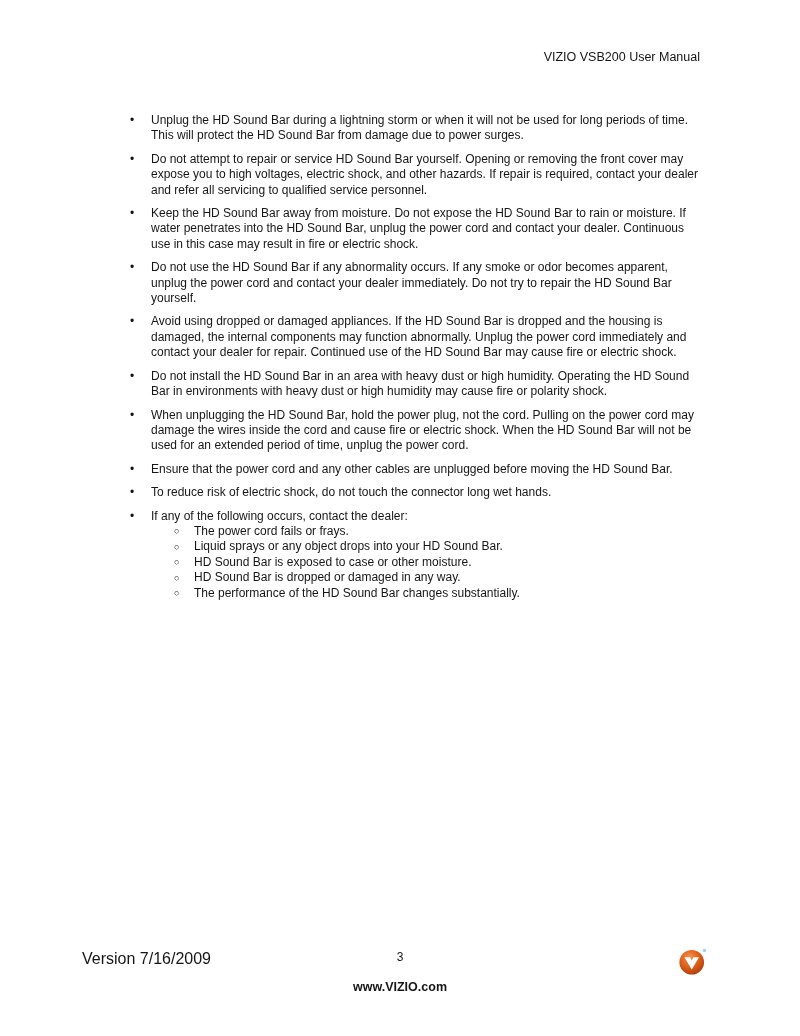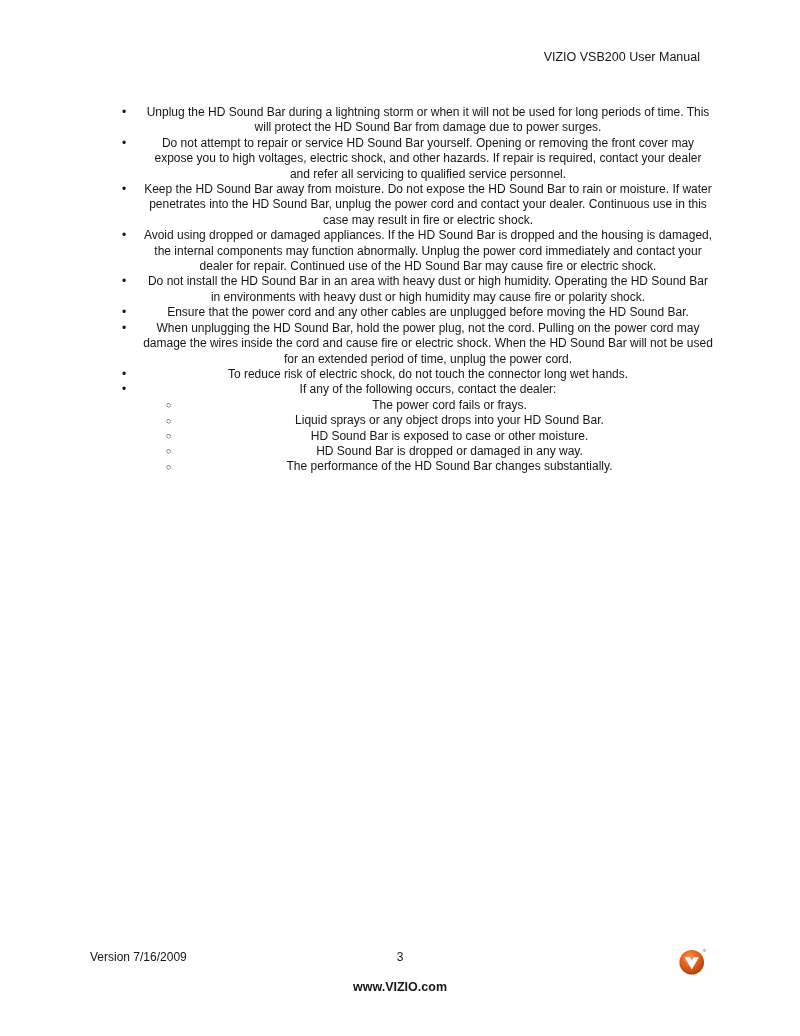--- a/index.html
+++ b/index.html
@@ -26,23 +26,22 @@
     top: 105px;
     left: 120px;
     width: 570px;
     margin: 0;
     padding: 0 0 0 23px;
     list-style: none;
     line-height: 15.4px;
   }
   ul.bullets > li {
     position: relative;
-    margin: 0;
+    margin: 8px;
     padding: 0;
-    text-align: center;
   }
   ul.bullets > li::before {
     content: "\2022";
     position: absolute;
     left: -21px;
     top: 0;
     font-size: 12px;
   }
   ul.sub {
     margin: 0;
@@ -56,23 +55,23 @@
   }
   ul.sub > li::before {
     content: "\25CB";
     position: absolute;
     left: -20px;
     top: 0.5px;
     font-size: 9px;
   }
   .footer-version {
     position: absolute;
-    left: 90px;
+    left: 82px;
     top: 950px;
-    font-size: 12px;
+    font-size: 16px;
   }
   .footer-center {
     position: absolute;
     left: 250px;
     top: 950px;
     width: 300px;
     text-align: center;
     line-height: 15.5px;
   }
   .footer-site {
@@ -94,24 +93,25 @@
 <div class="page">
 
   <div class="header">
     <span>VIZIO VSB200 User Manual</span>
   </div>
 
   <ul class="bullets">
     <li><span>Unplug the HD Sound Bar during a lightning storm or when it will not be used for long periods of time. This will protect the HD Sound Bar from damage due to power surges.</span></li>
     <li><span>Do not attempt to repair or service HD Sound Bar yourself. Opening or removing the front cover may expose you to high voltages, electric shock, and other hazards. If repair is required, contact your dealer and refer all servicing to qualified service personnel.</span></li>
     <li><span>Keep the HD Sound Bar away from moisture. Do not expose the HD Sound Bar to rain or moisture. If water penetrates into the HD Sound Bar, unplug the power cord and contact your dealer. Continuous use in this case may result in fire or electric shock.</span></li>
+    <li><span>Do not use the HD Sound Bar if any abnormality occurs. If any smoke or odor becomes apparent, unplug the power cord and contact your dealer immediately. Do not try to repair the HD Sound Bar yourself.</span></li>
     <li><span>Avoid using dropped or damaged appliances. If the HD Sound Bar is dropped and the housing is damaged, the internal components may function abnormally. Unplug the power cord immediately and contact your dealer for repair.  Continued use of the HD Sound Bar may cause fire or electric shock.</span></li>
     <li><span>Do not install the HD Sound Bar in an area with heavy dust or high humidity. Operating the HD Sound Bar in environments with heavy dust or high humidity may cause fire or polarity shock.</span></li>
+    <li><span>When unplugging the HD Sound Bar, hold the power plug, not the cord. Pulling on the power cord may damage the wires inside the cord and cause fire or electric shock. When the HD Sound Bar will not be used for an extended period of time, unplug the power cord.</span></li>
     <li><span>Ensure that the power cord and any other cables are unplugged before moving the HD Sound Bar.</span></li>
-    <li><span>When unplugging the HD Sound Bar, hold the power plug, not the cord. Pulling on the power cord may damage the wires inside the cord and cause fire or electric shock. When the HD Sound Bar will not be used for an extended period of time, unplug the power cord.</span></li>
     <li><span>To reduce risk of electric shock, do not touch the connector long wet hands.</span></li>
     <li>
       <span>If any of the following occurs, contact the dealer:</span>
       <ul class="sub">
         <li><span>The power cord fails or frays.</span></li>
         <li><span>Liquid sprays or any object drops into your HD Sound Bar.</span></li>
         <li><span>HD Sound Bar is exposed to case or other moisture.</span></li>
         <li><span>HD Sound Bar is dropped or damaged in any way.</span></li>
         <li><span>The performance of the HD Sound Bar changes substantially.</span></li>
       </ul>

